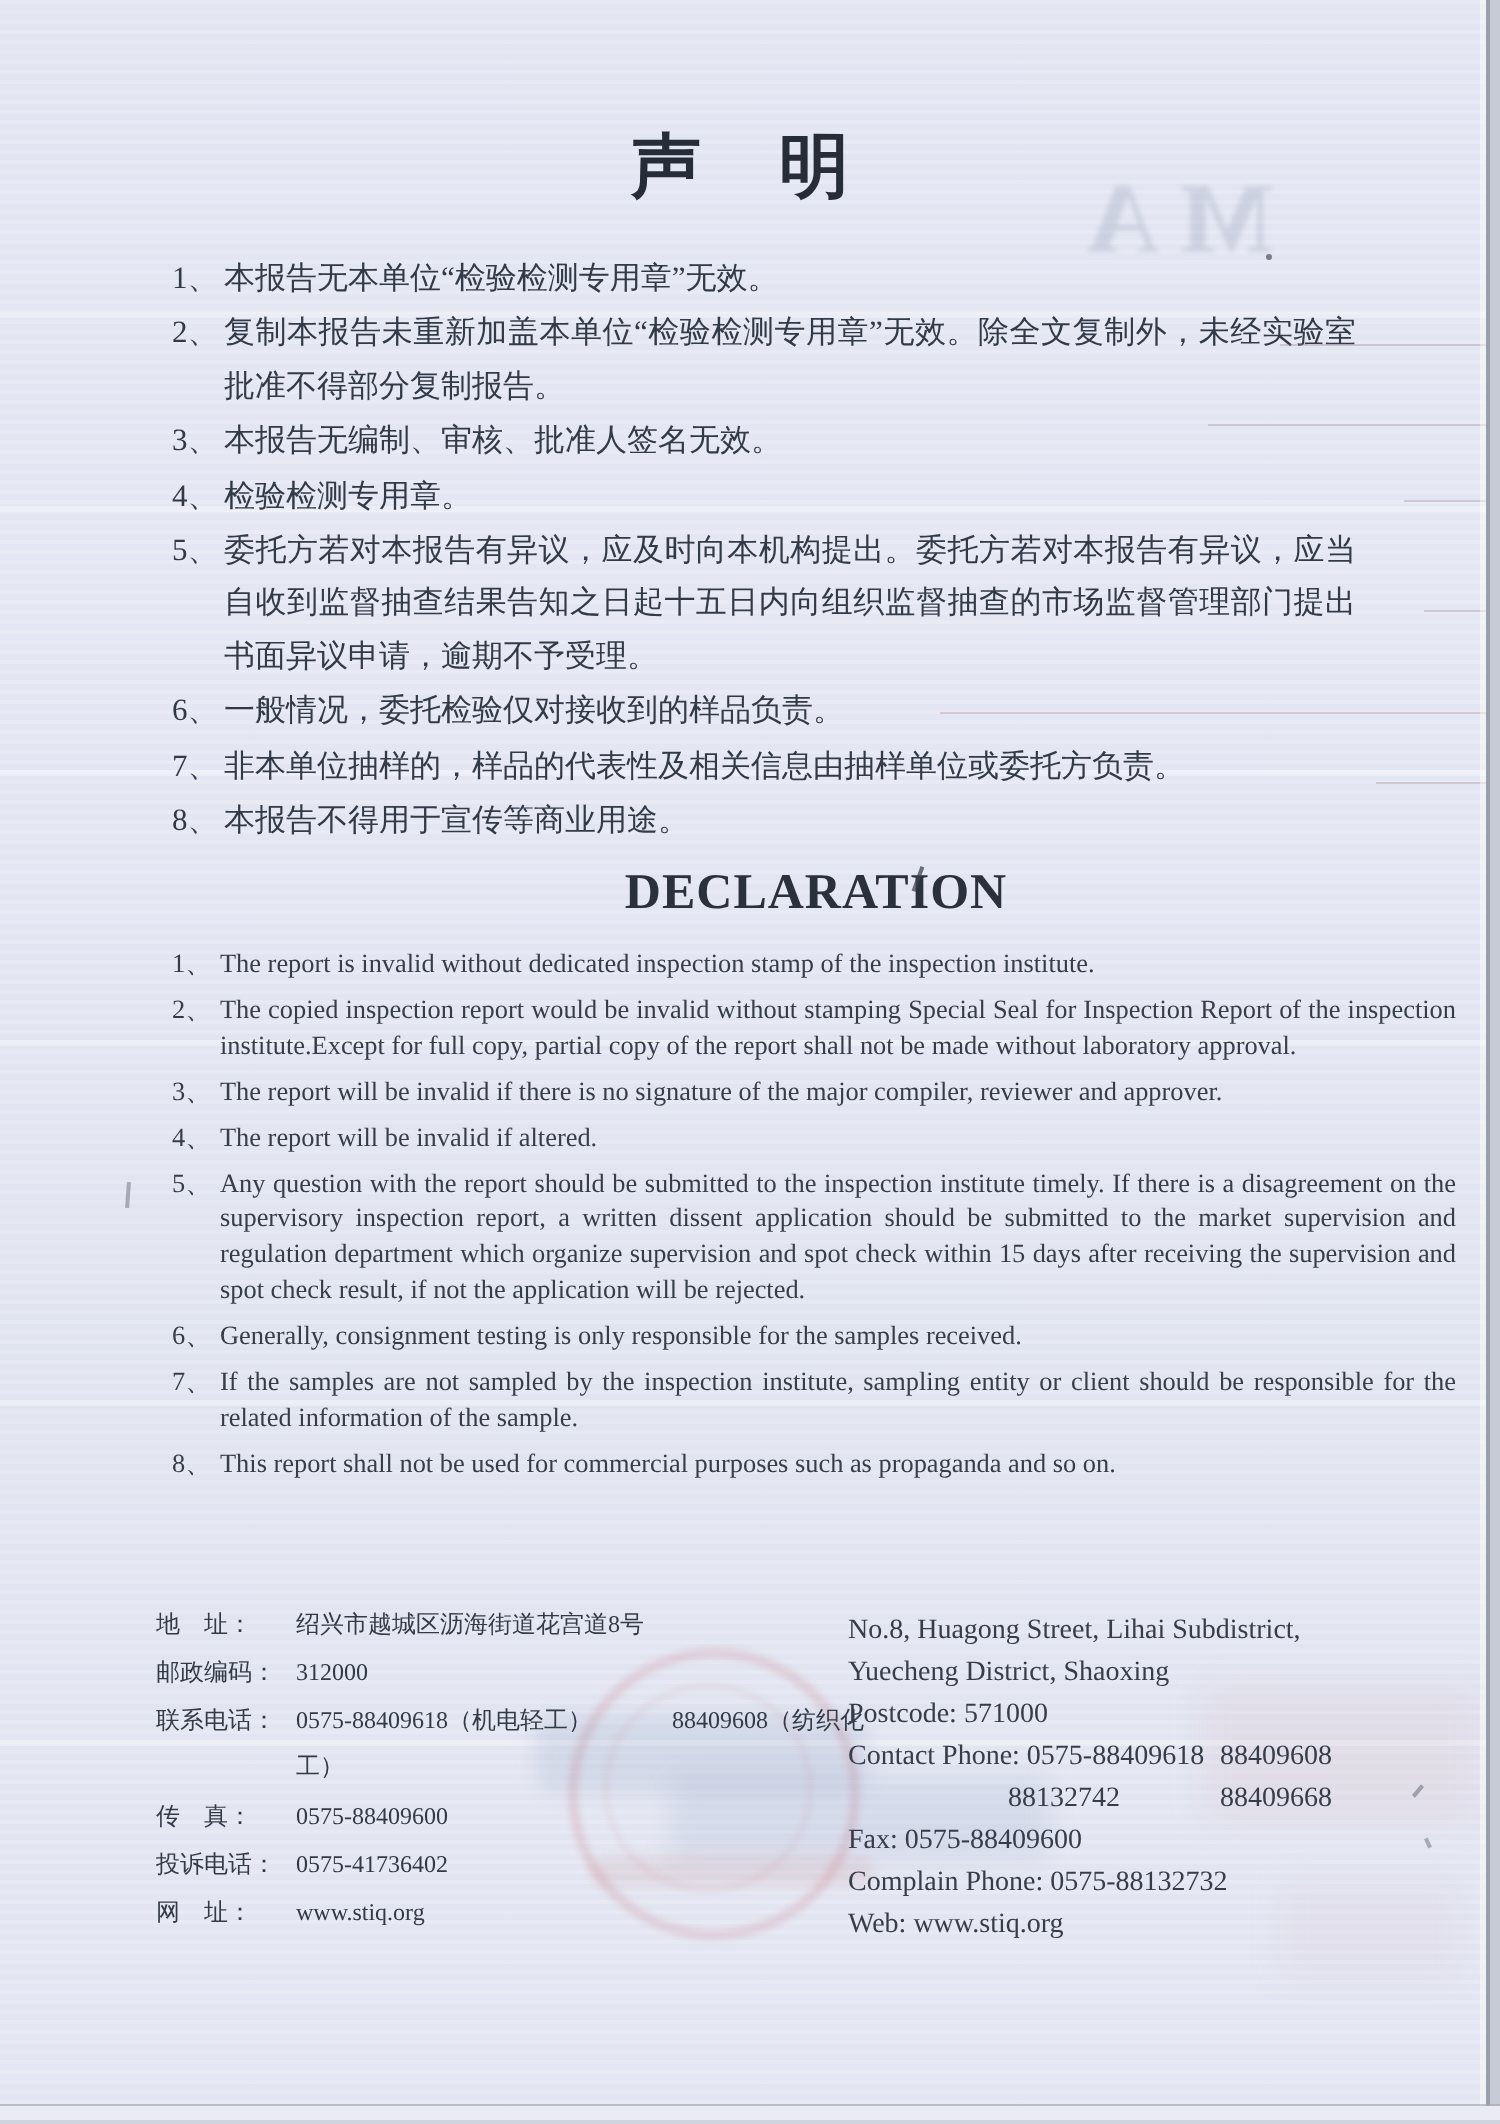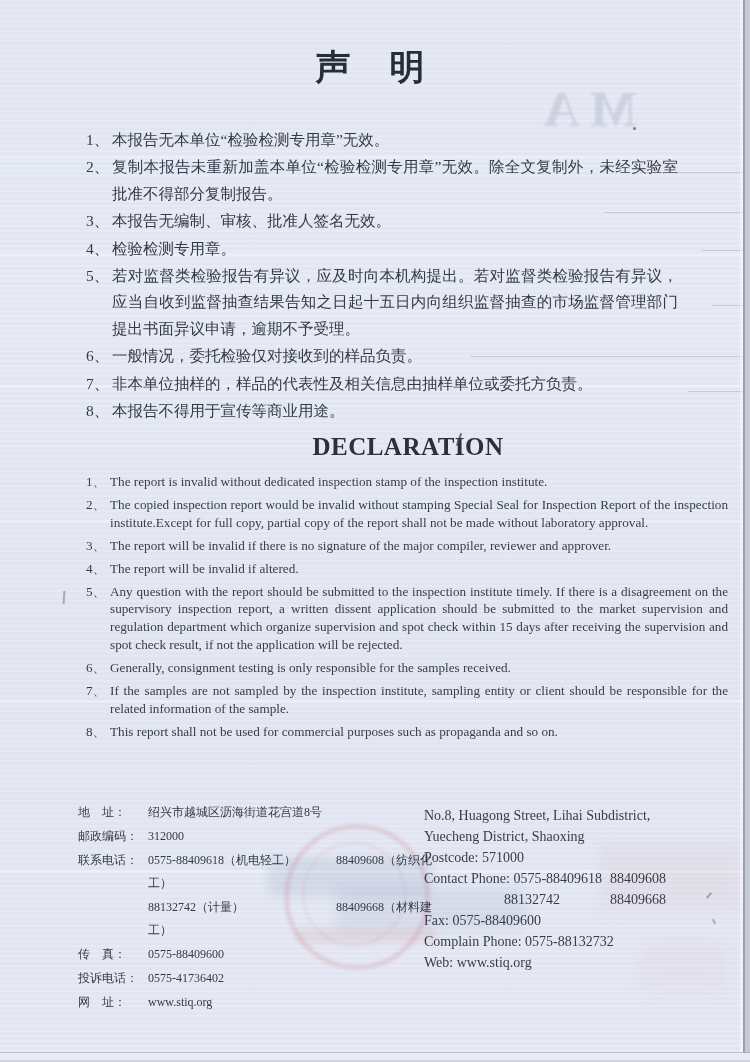--- a/index.html
+++ b/index.html
@@ -15,21 +15,21 @@
   .page::before{
     content:""; position:absolute; inset:0; pointer-events:none;
     background: repeating-linear-gradient(180deg,
       rgba(255,255,255,0.10) 0px, rgba(255,255,255,0.10) 2px,
       rgba(208,215,232,0.10) 2px, rgba(208,215,232,0.10) 5px);
   }
   .band { position:absolute; left:0; width:750px; height:3px;
           background:rgba(255,255,255,0.30); pointer-events:none; }
 
   
-  .cn-title { position:absolute; top:44px; left:0; width:742px; margin:0;
+  .cn-title { position:absolute; top:60px; left:0; width:742px; margin:0;
     text-align:center; font-size:35px; font-weight:bold; color:#272d38;
     letter-spacing:2px; }
   .en-title { position:absolute; top:433px; left:0; width:744px; margin:0;
     text-align:center; font-size:25px; font-weight:bold; color:#2b313c;
     letter-spacing:0.5px;padding-left:36px; }
   .pen-mark { position:absolute; left:458px; top:433px; width:2px; height:13px;
     background:rgba(62,68,80,0.75); transform:rotate(20deg); }
 
   
   .cn-items { position:absolute; left:86px; top:127px; width:592px; }
@@ -126,21 +126,21 @@
     <div class="item">
       <span class="num">3、</span>
       <div class="txt">本报告无编制、审核、批准人签名无效。</div>
     </div>
     <div class="item">
       <span class="num">4、</span>
       <div class="txt">检验检测专用章。</div>
     </div>
     <div class="item">
       <span class="num">5、</span>
-      <div class="txt">若对监督类检验报告有异议，应及时向本机构提出。若对监督类检验报告有异议，应当自收到监督抽查结果告知之日起十五日内向组织监督抽查的市场监督管理部门提出书面异议申请，逾期不予受理。</div>
+      <div class="txt">委托方若对本报告有异议，应及时向本机构提出。委托方若对本报告有异议，应当自收到监督抽查结果告知之日起十五日内向组织监督抽查的市场监督管理部门提出书面异议申请，逾期不予受理。</div>
     </div>
     <div class="item">
       <span class="num">6、</span>
       <div class="txt">一般情况，委托检验仅对接收到的样品负责。</div>
     </div>
     <div class="item">
       <span class="num">7、</span>
       <div class="txt">非本单位抽样的，样品的代表性及相关信息由抽样单位或委托方负责。</div>
     </div>
     <div class="item">
@@ -210,21 +210,20 @@
     <div class="crow">
       <span class="clabel">邮政编码：</span>
       <span class="cval">312000</span>
     </div>
     <div class="crow">
       <span class="clabel">联系电话：</span>
       <span class="cval"><span class="c1">0575-88409618（机电轻工）</span><span class="c2">88409608（纺织化工）</span></span>
     </div>
     <div class="crow">
       <span class="clabel"></span>
-      <span class="cval"><span class="c1">88132742（计量）</span><span class="c2">88409668（材料建工）</span></span>
     </div>
     <div class="crow">
       <span class="clabel">传　真：</span>
       <span class="cval">0575-88409600</span>
     </div>
     <div class="crow">
       <span class="clabel">投诉电话：</span>
       <span class="cval">0575-41736402</span>
     </div>
     <div class="crow">

